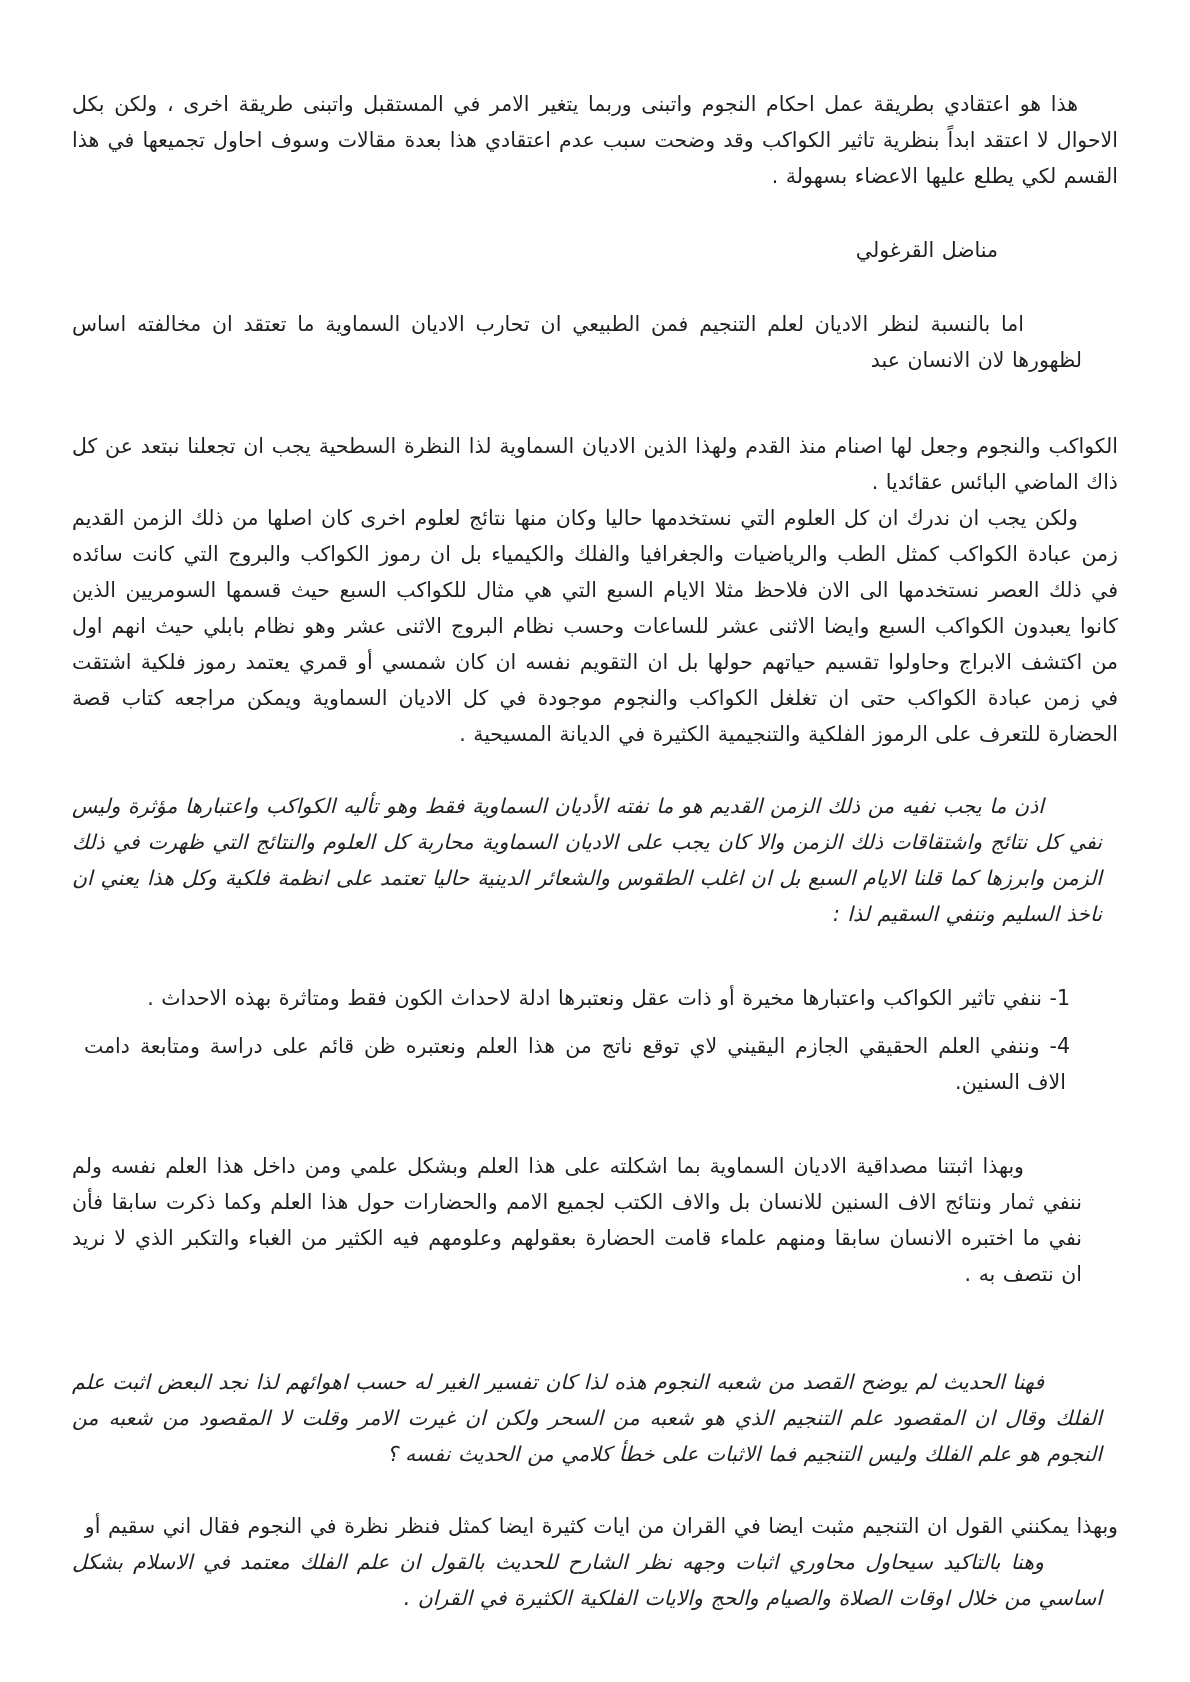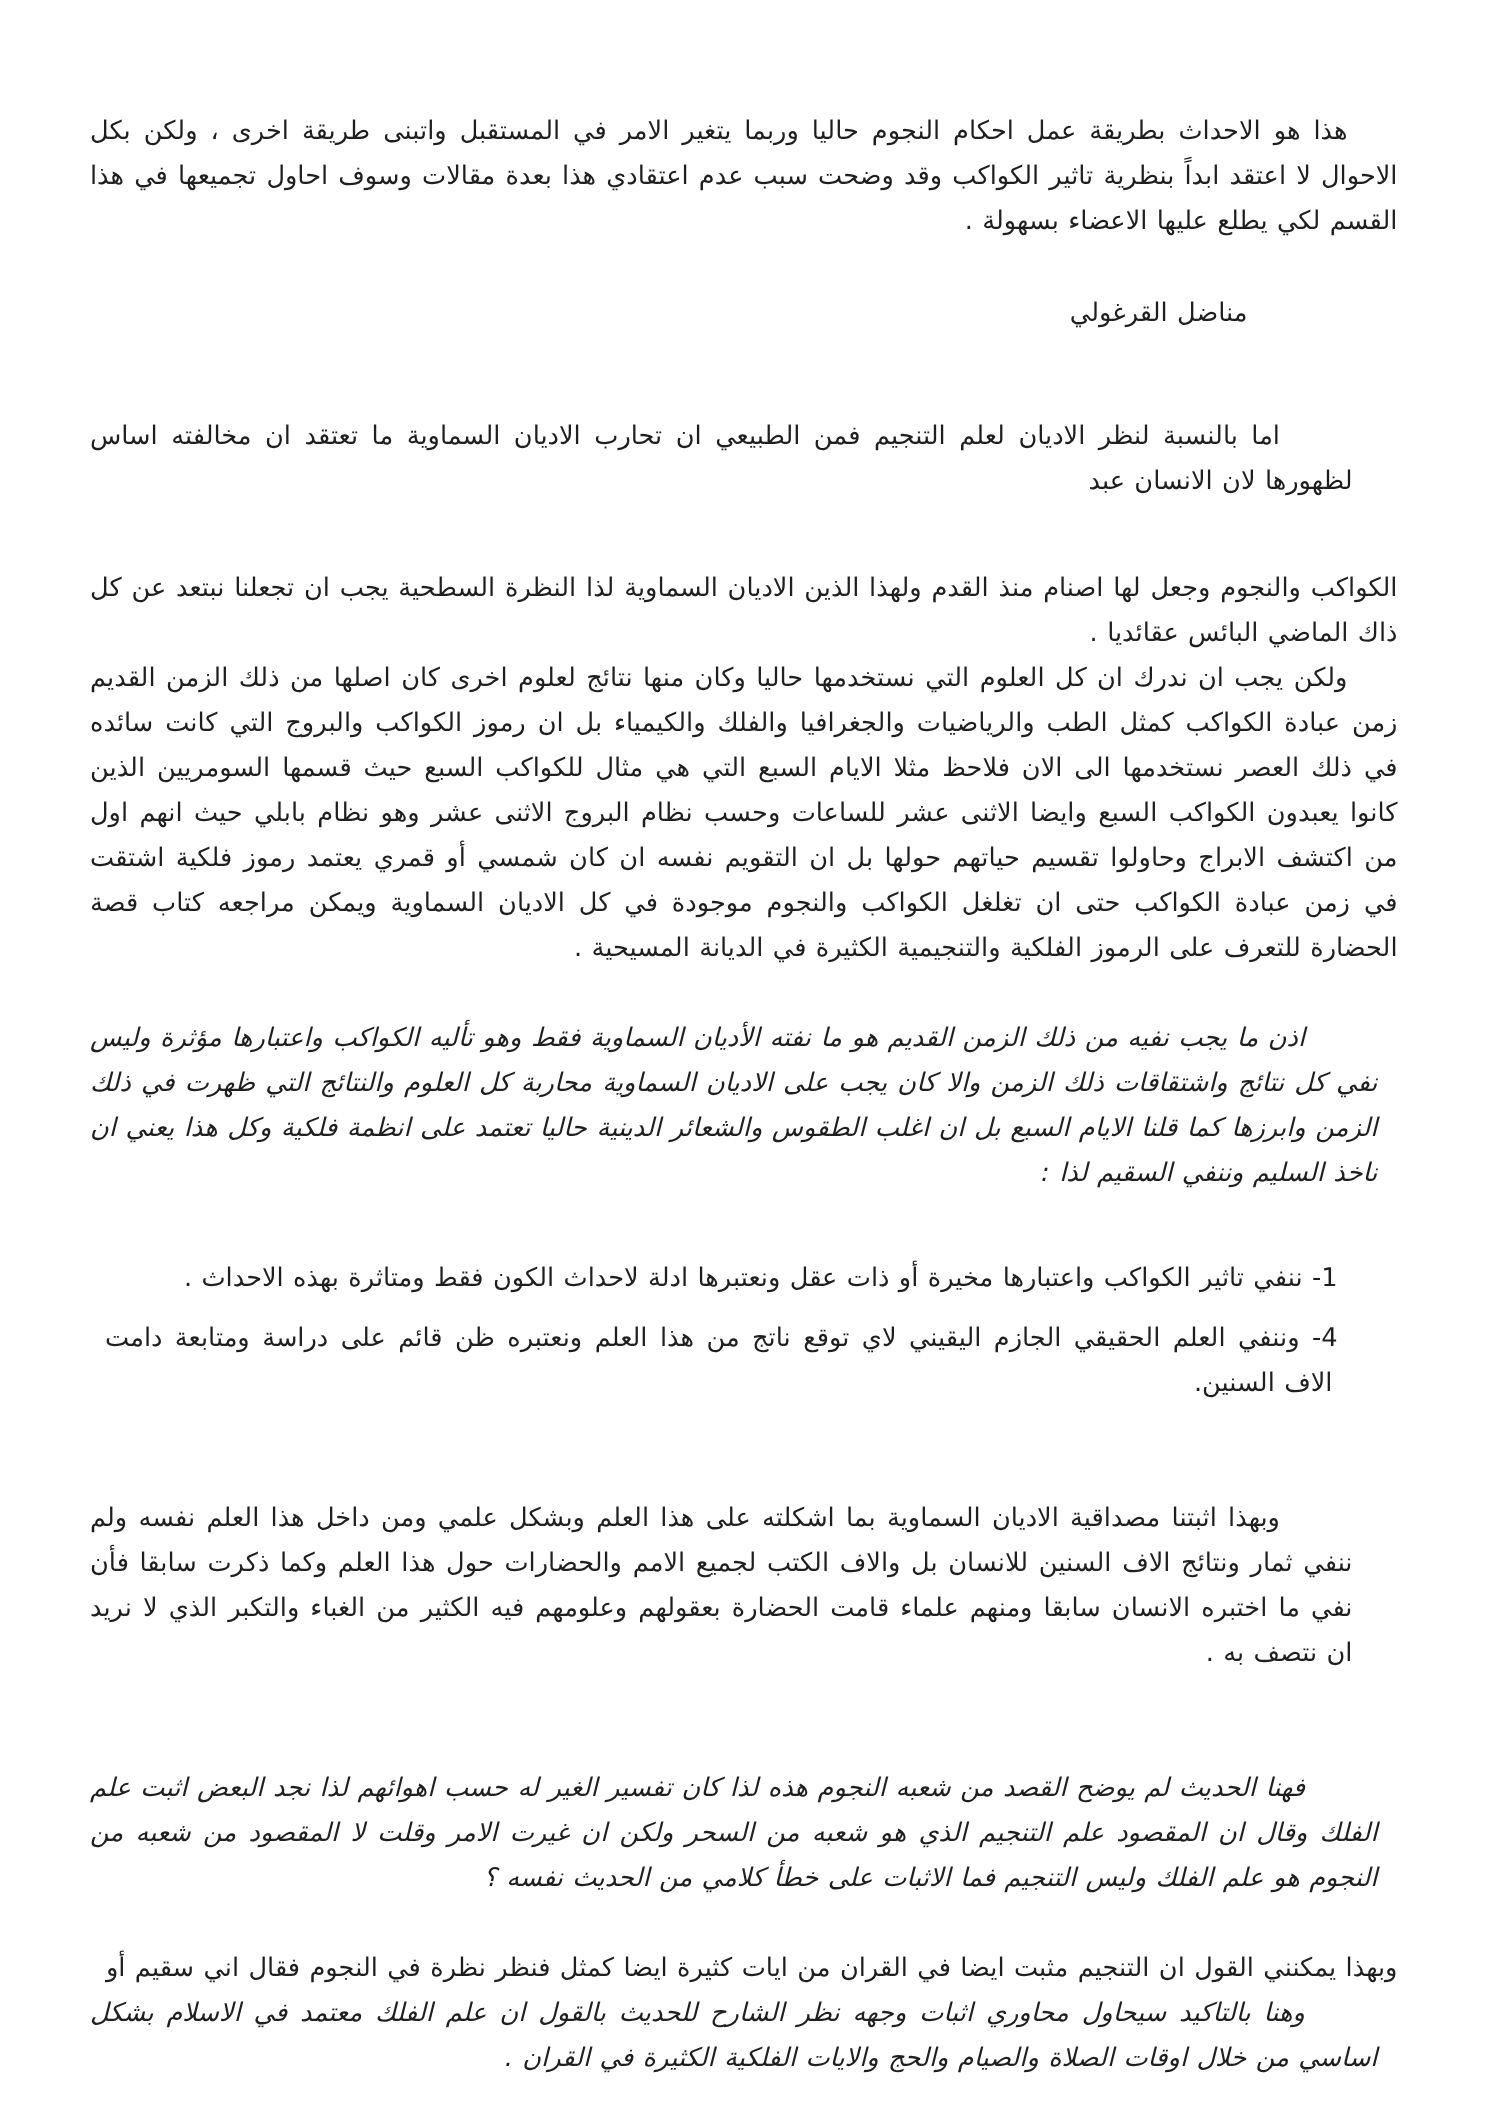--- a/index.html
+++ b/index.html
@@ -66,34 +66,33 @@
   .list-item {
     direction: rtl;
     text-align: justify;
     text-align-last: right;
     margin: 12px;
     padding-right: 40px;
     text-indent: -4px;
   }
   .block-shift {
     padding-right: 36px;
-    margin-top: 24px;
   }
   .block-shift-sm {
     padding-right: 16px;
     font-style: italic;
   }
 </style>
 </head>
 <body>
 
 <div class="page">
   <div class="doc-body">
 
-    <p class="para indent">هذا هو الاحداث بطريقة عمل احكام النجوم حاليا وربما يتغير الامر في المستقبل واتبنى طريقة اخرى ، ولكن بكل الاحوال لا اعتقد ابداً بنظرية تاثير الكواكب وقد وضحت سبب عدم اعتقادي هذا بعدة مقالات وسوف احاول تجميعها في هذا القسم لكي يطلع عليها الاعضاء بسهولة .</p>
+    <p class="para indent">هذا هو اعتقادي بطريقة عمل احكام النجوم واتبنى وربما يتغير الامر في المستقبل واتبنى طريقة اخرى ، ولكن بكل الاحوال لا اعتقد ابداً بنظرية تاثير الكواكب وقد وضحت سبب عدم اعتقادي هذا بعدة مقالات وسوف احاول تجميعها في هذا القسم لكي يطلع عليها الاعضاء بسهولة .</p>
 
     <div class="gap-md"></div>
 
     <div class="signature-block">
       <div class="sig-line">مناضل القرغولي</div>
     </div>
 
     <div class="gap-md"></div>
 
     <p class="para indent-lg block-shift">اما بالنسبة لنظر الاديان لعلم التنجيم فمن الطبيعي ان تحارب الاديان السماوية ما تعتقد ان مخالفته اساس لظهورها لان الانسان عبد</p>

